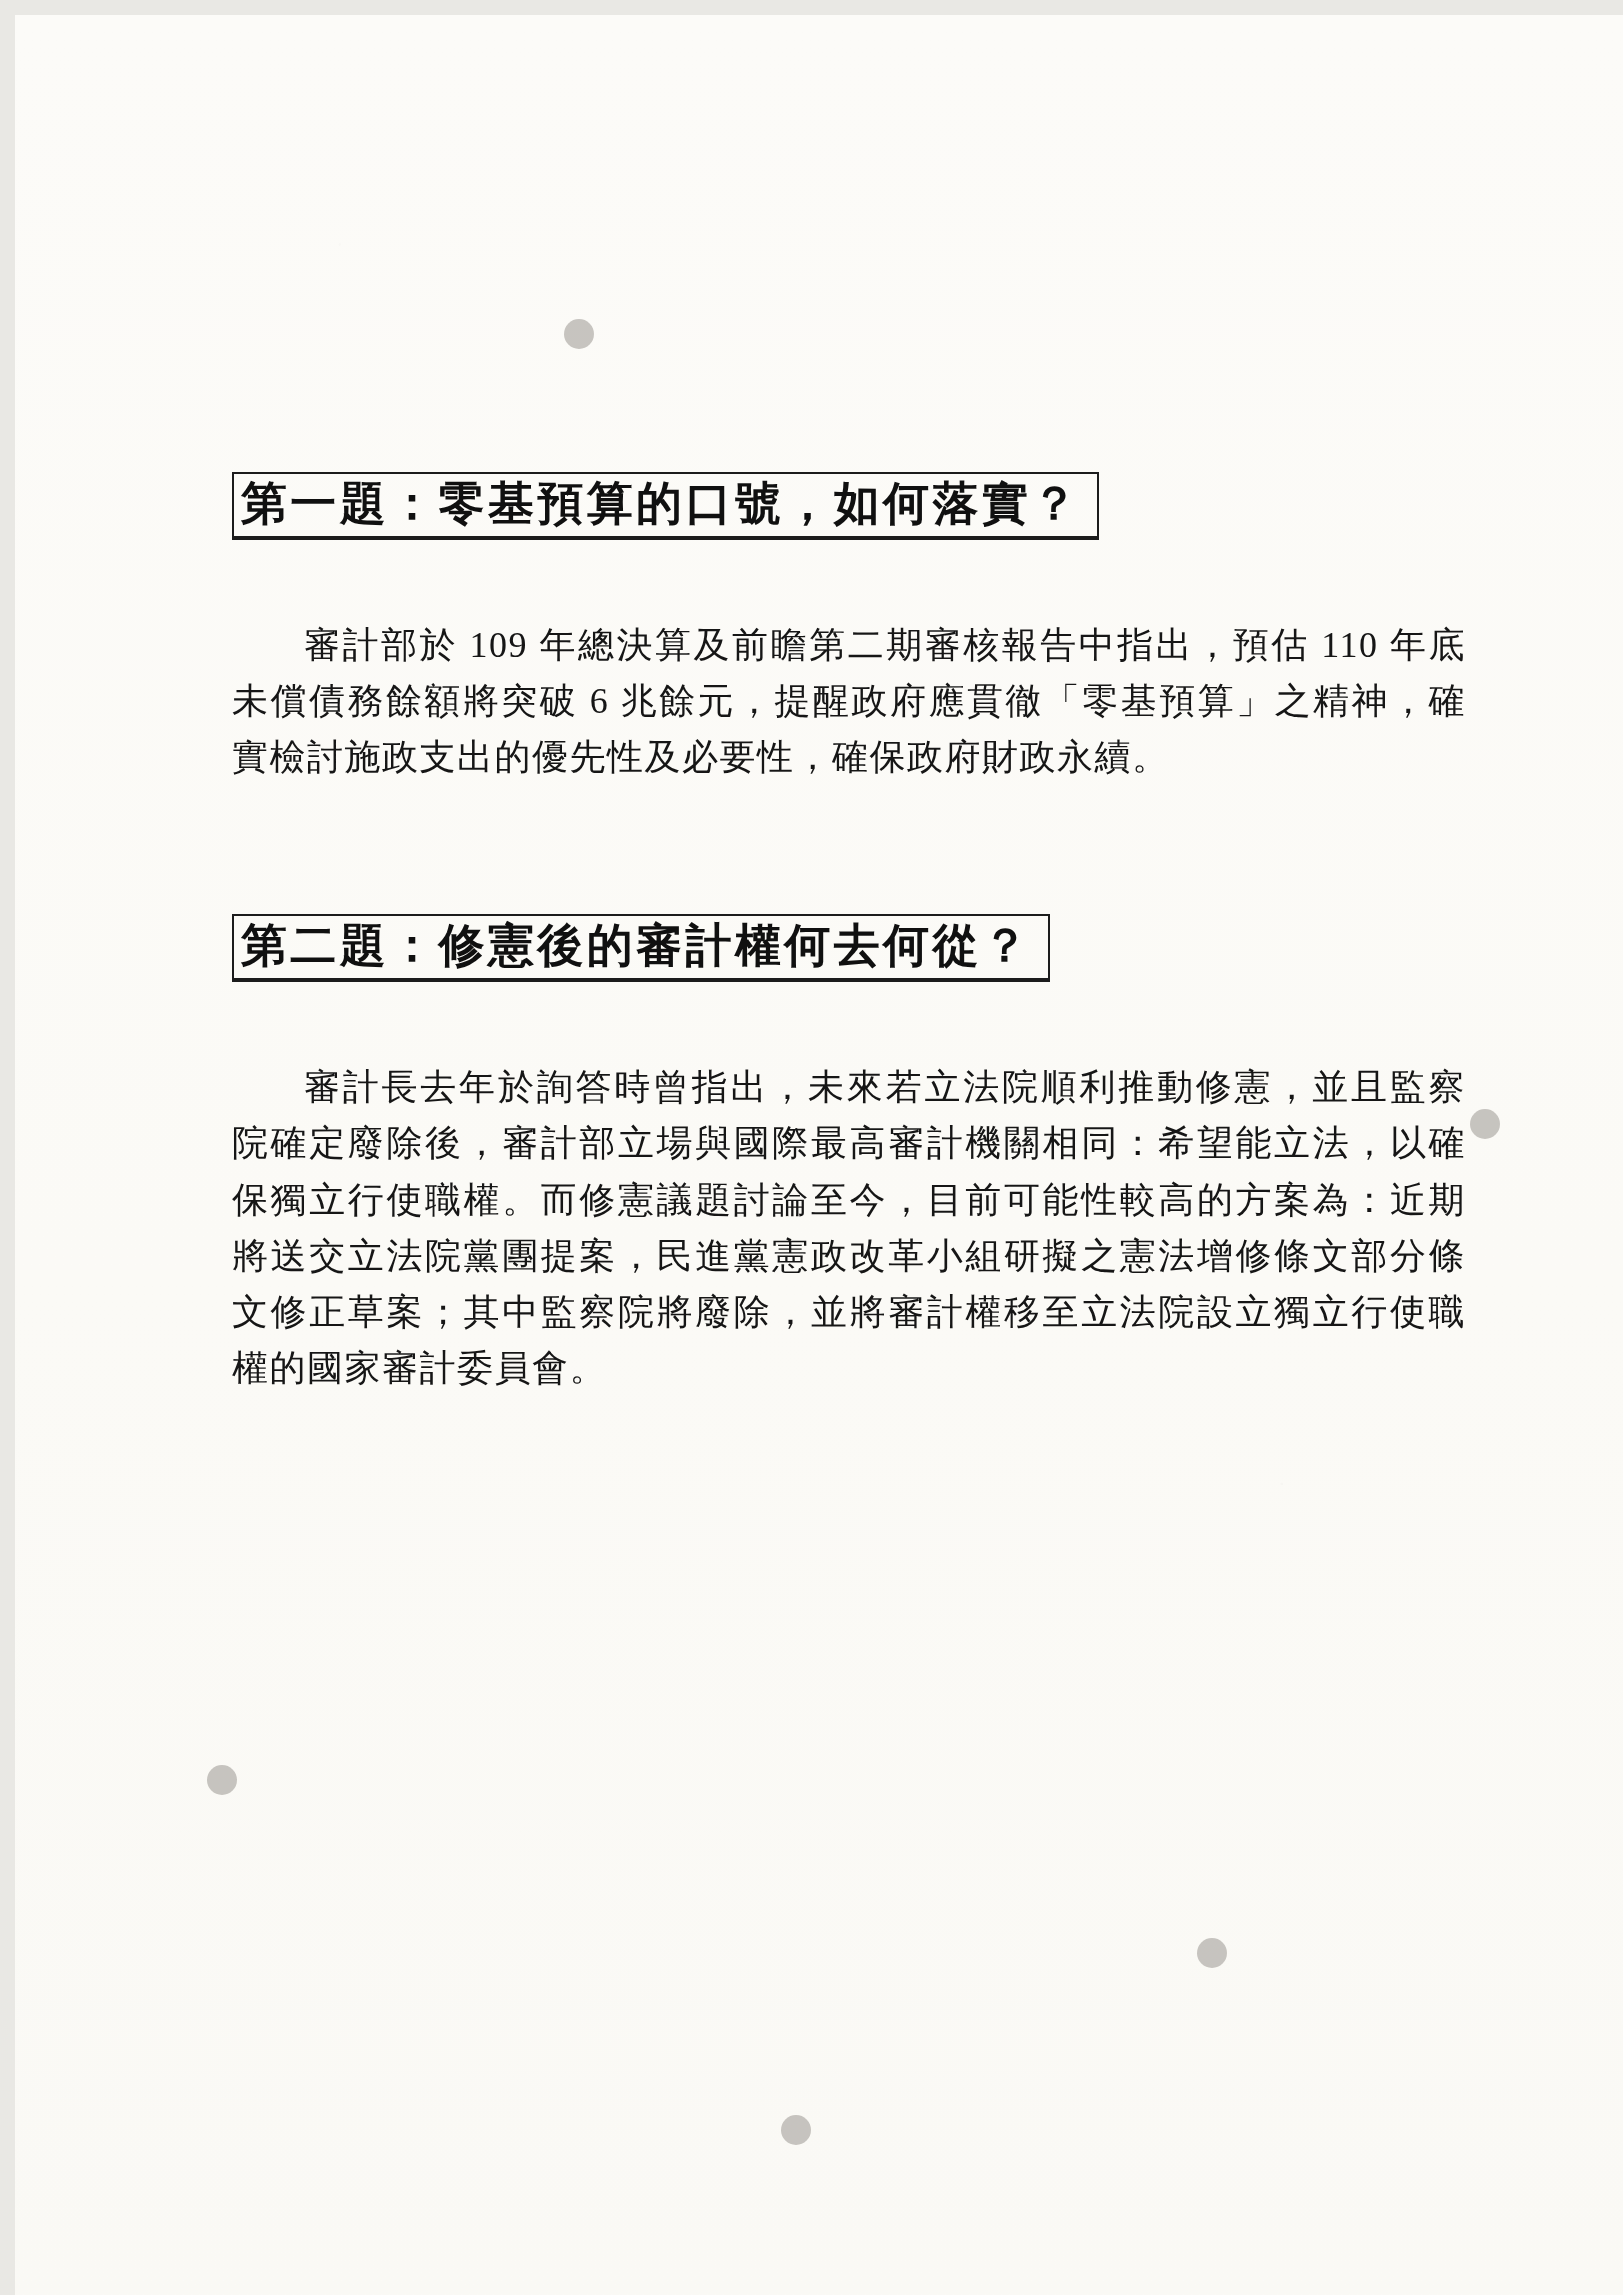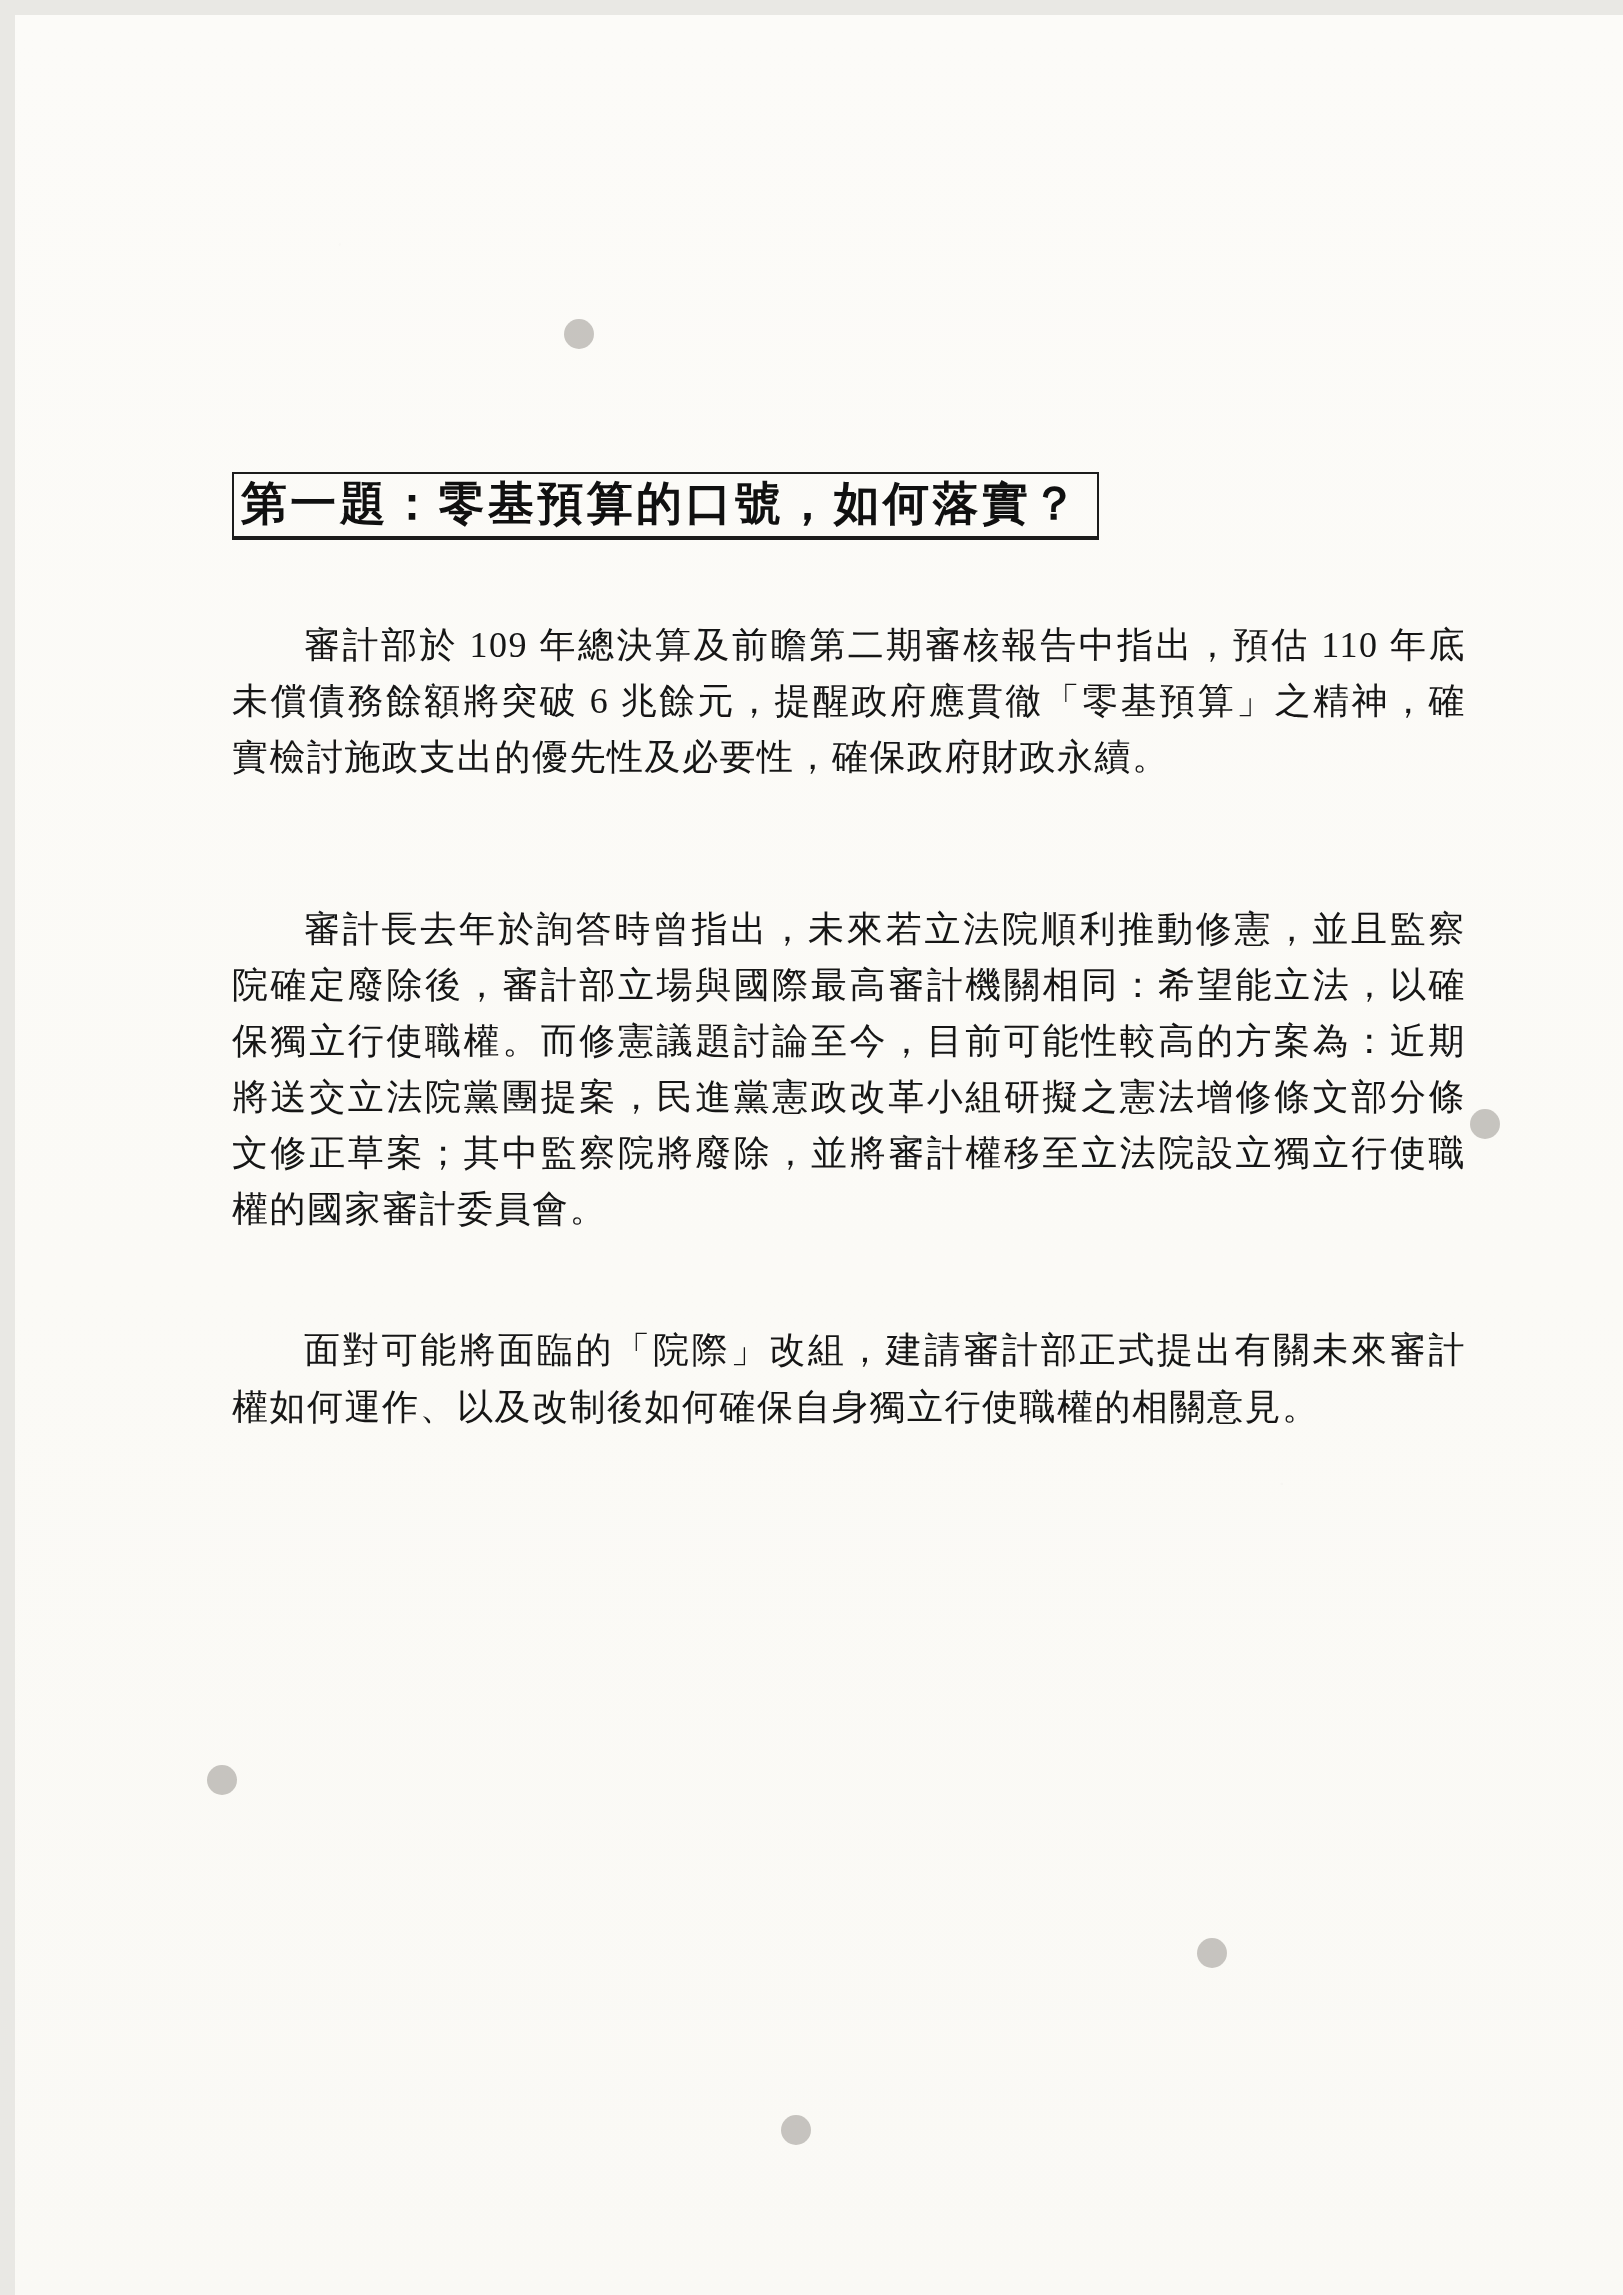--- a/index.html
+++ b/index.html
@@ -86,22 +86,24 @@
   <div class="content">
 
     <div class="section-1">
       <div class="heading-row">
         <span class="heading">第一題：零基預算的口號，如何落實？</span>
       </div>
       <p class="para">審計部於 109 年總決算及前瞻第二期審核報告中指出，預估 110 年底未償債務餘額將突破 6 兆餘元，提醒政府應貫徹「零基預算」之精神，確實檢討施政支出的優先性及必要性，確保政府財政永續。</p>
     </div>
 
     <div class="section-2">
+      <div class="heading-row">
+        <span class="heading">第二題：修憲後的審計權何去何從？</span>
+      </div>
       <p class="para">審計長去年於詢答時曾指出，未來若立法院順利推動修憲，並且監察院確定廢除後，審計部立場與國際最高審計機關相同：希望能立法，以確保獨立行使職權。而修憲議題討論至今，目前可能性較高的方案為：近期將送交立法院黨團提案，民進黨憲政改革小組研擬之憲法增修條文部分條文修正草案；其中監察院將廢除，並將審計權移至立法院設立獨立行使職權的國家審計委員會。</p>
-      <p class="para">面對可能將面臨的「院際」改組，建請審計部正式提出有關未來審計權如何運作、以及改制後如何確保自身獨立行使職權的相關意見。</p>
     </div>
 
   </div>
 
   <div class="speckle sp1"></div>
   <div class="speckle sp2"></div>
   <div class="speckle sp3"></div>
   <div class="speckle sp4"></div>
   <div class="speckle sp5"></div>
 

